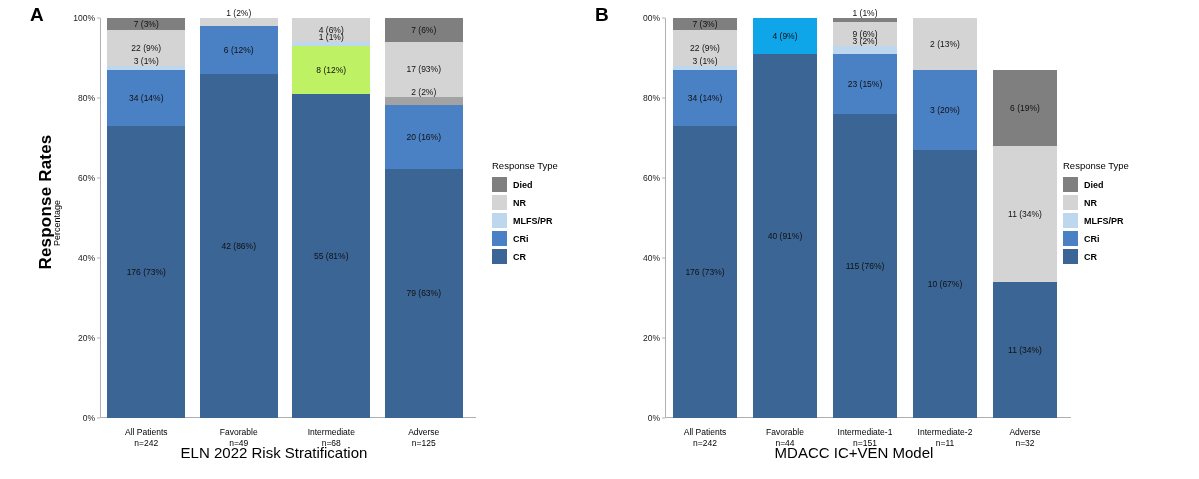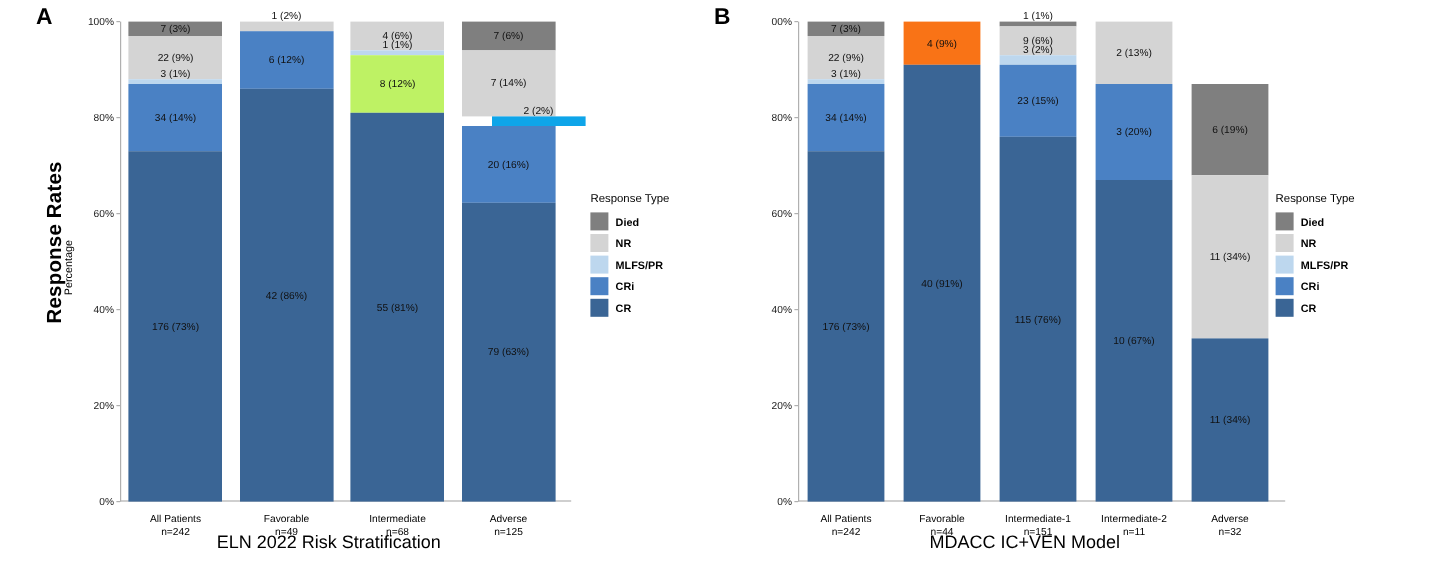--- a/index.html
+++ b/index.html
@@ -272,23 +272,23 @@
               <div>Intermediate</div>
               <div>n=68</div>
             </div>
           </div>
           <div class="bar-slot">
             <div class="bar">
               <div class="seg" style="height: 6%; background: rgb(127, 127, 127);">
                 <span class="seg-label">7 (6%)</span>
               </div>
               <div class="seg" style="height: 14%; background: rgb(212, 212, 212);">
-                <span class="seg-label">7 (14%)</span>
-              </div>
-              <div class="seg" style="height: 2%; background: #0ea5e9; margin-left: 25px;">
+                <span class="seg-label">17 (93%)</span>
+              </div>
+              <div class="seg" style="height: 2%; background: #a3a3a3;">
                 <span class="seg-label outside-up">2 (2%)</span>
               </div>
               <div class="seg" style="height: 16%; background: rgb(74, 129, 196);">
                 <span class="seg-label">20 (16%)</span>
               </div>
               <div class="seg" style="height: 63%; background: rgb(58, 101, 149);">
                 <span class="seg-label">79 (63%)</span>
               </div>
             </div>
             <div class="x-tick-group">
@@ -364,21 +364,21 @@
                 <span class="seg-label">176 (73%)</span>
               </div>
             </div>
             <div class="x-tick-group">
               <div>All Patients</div>
               <div>n=242</div>
             </div>
           </div>
           <div class="bar-slot">
             <div class="bar">
-              <div class="seg" style="height: 9%; background: #f97316;">
+              <div class="seg" style="height: 9%; background: #0ea5e9;">
                 <span class="seg-label">4 (9%)</span>
               </div>
               <div class="seg" style="height: 91%; background: rgb(58, 101, 149);">
                 <span class="seg-label">40 (91%)</span>
               </div>
             </div>
             <div class="x-tick-group">
               <div>Favorable</div>
               <div>n=44</div>
             </div>

